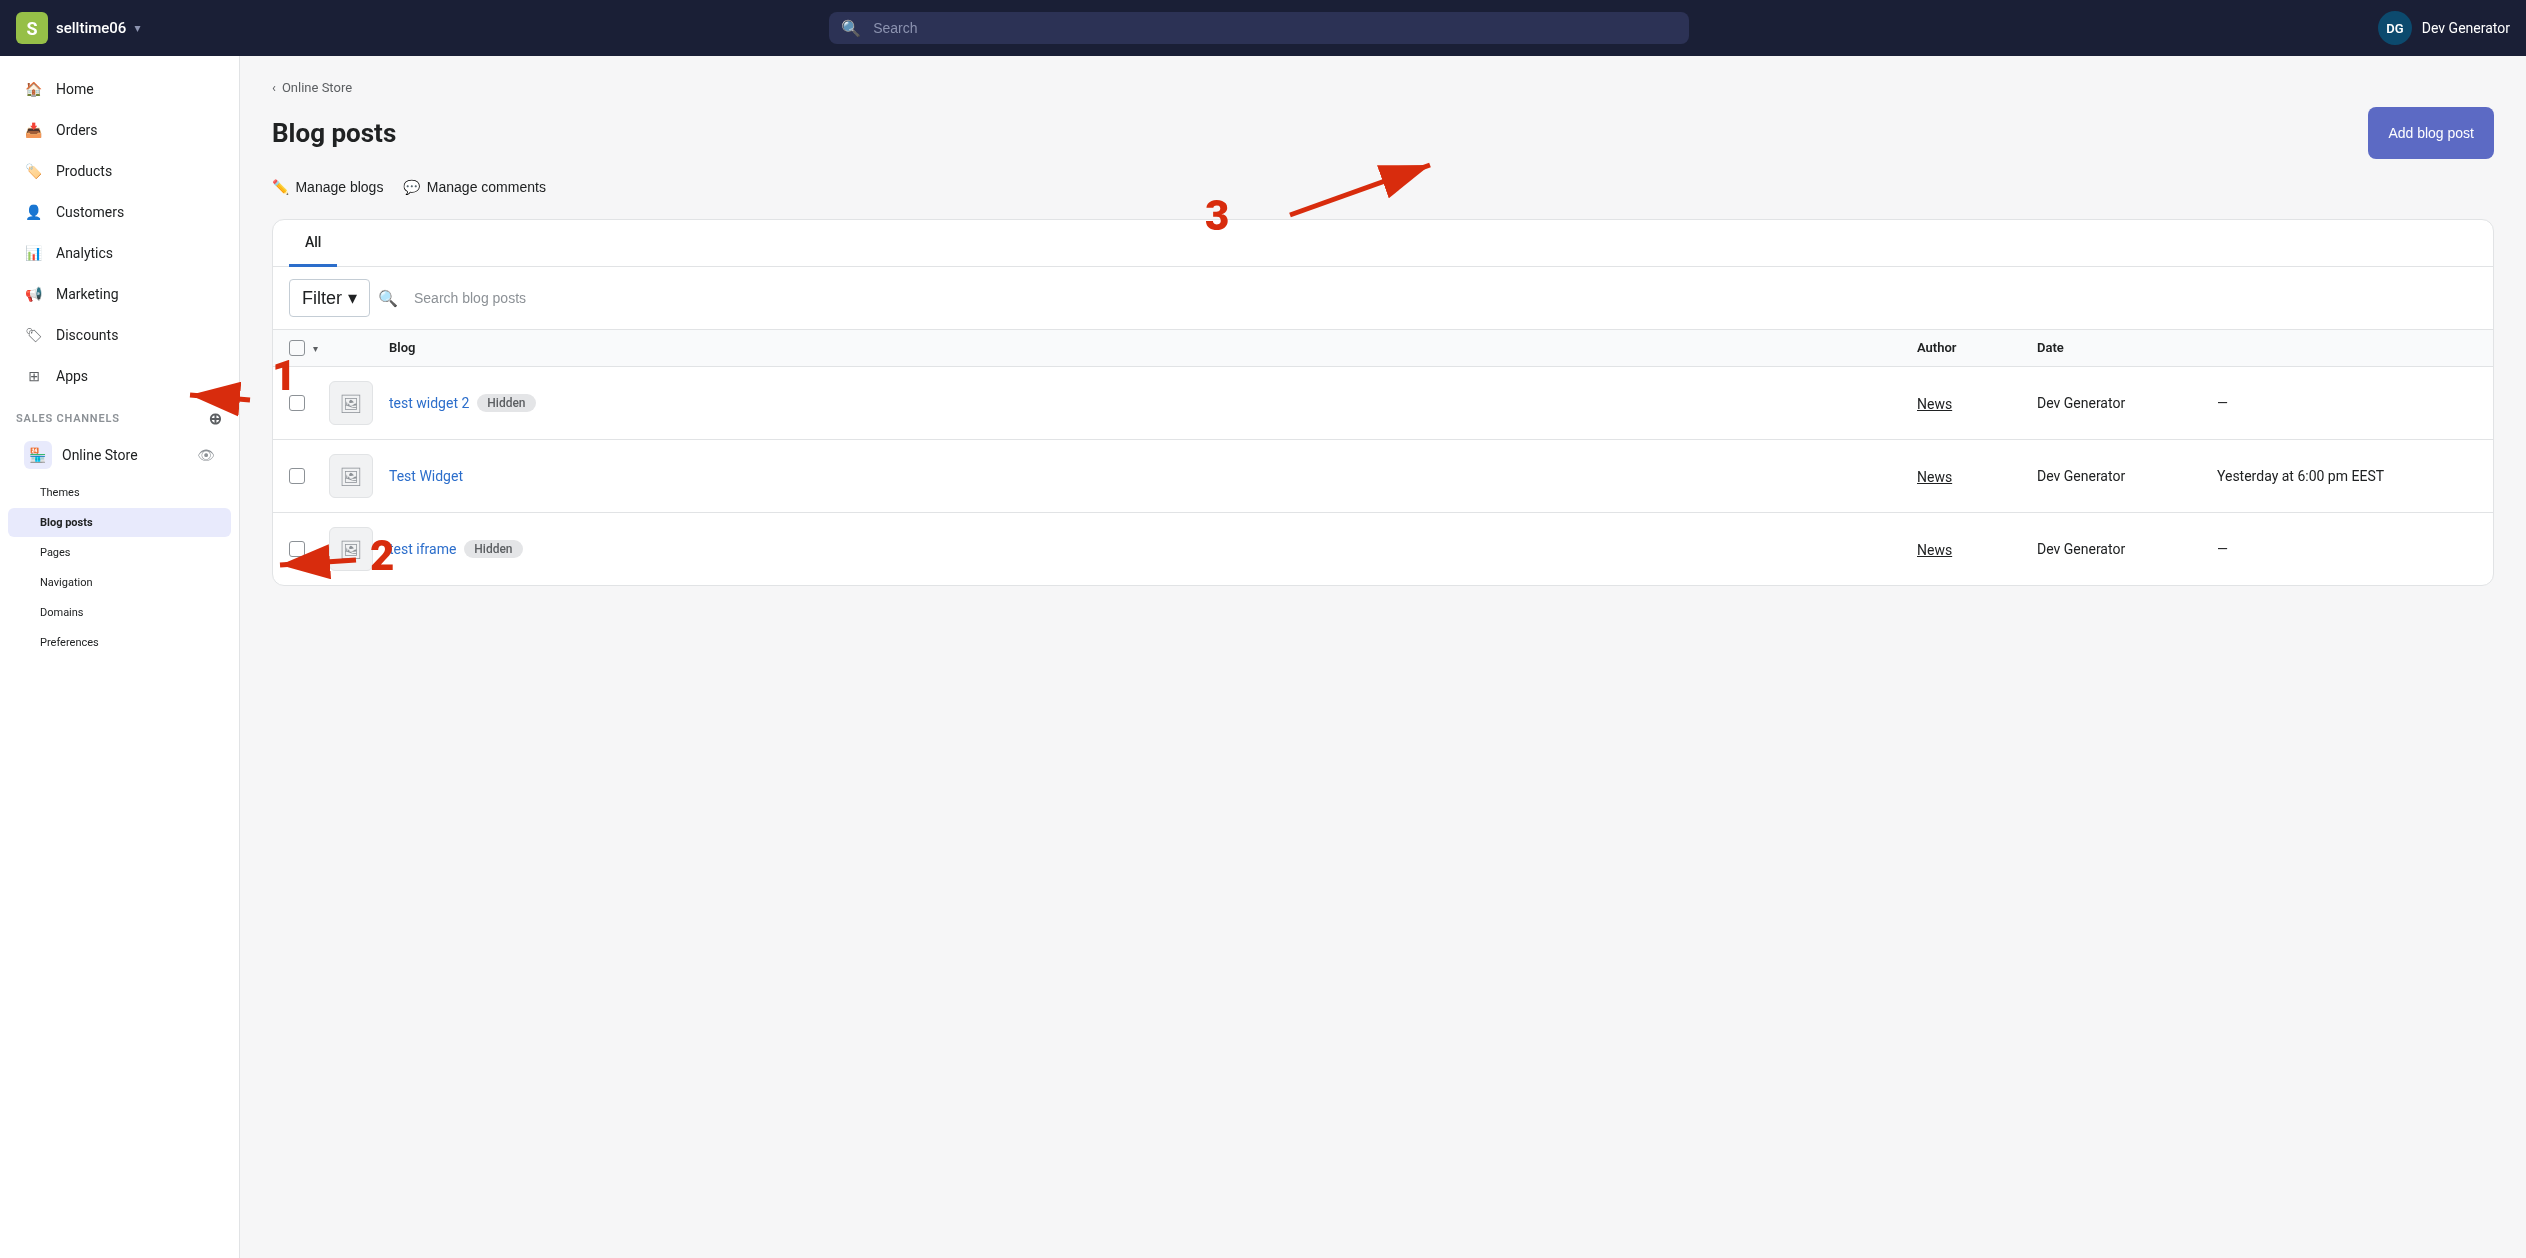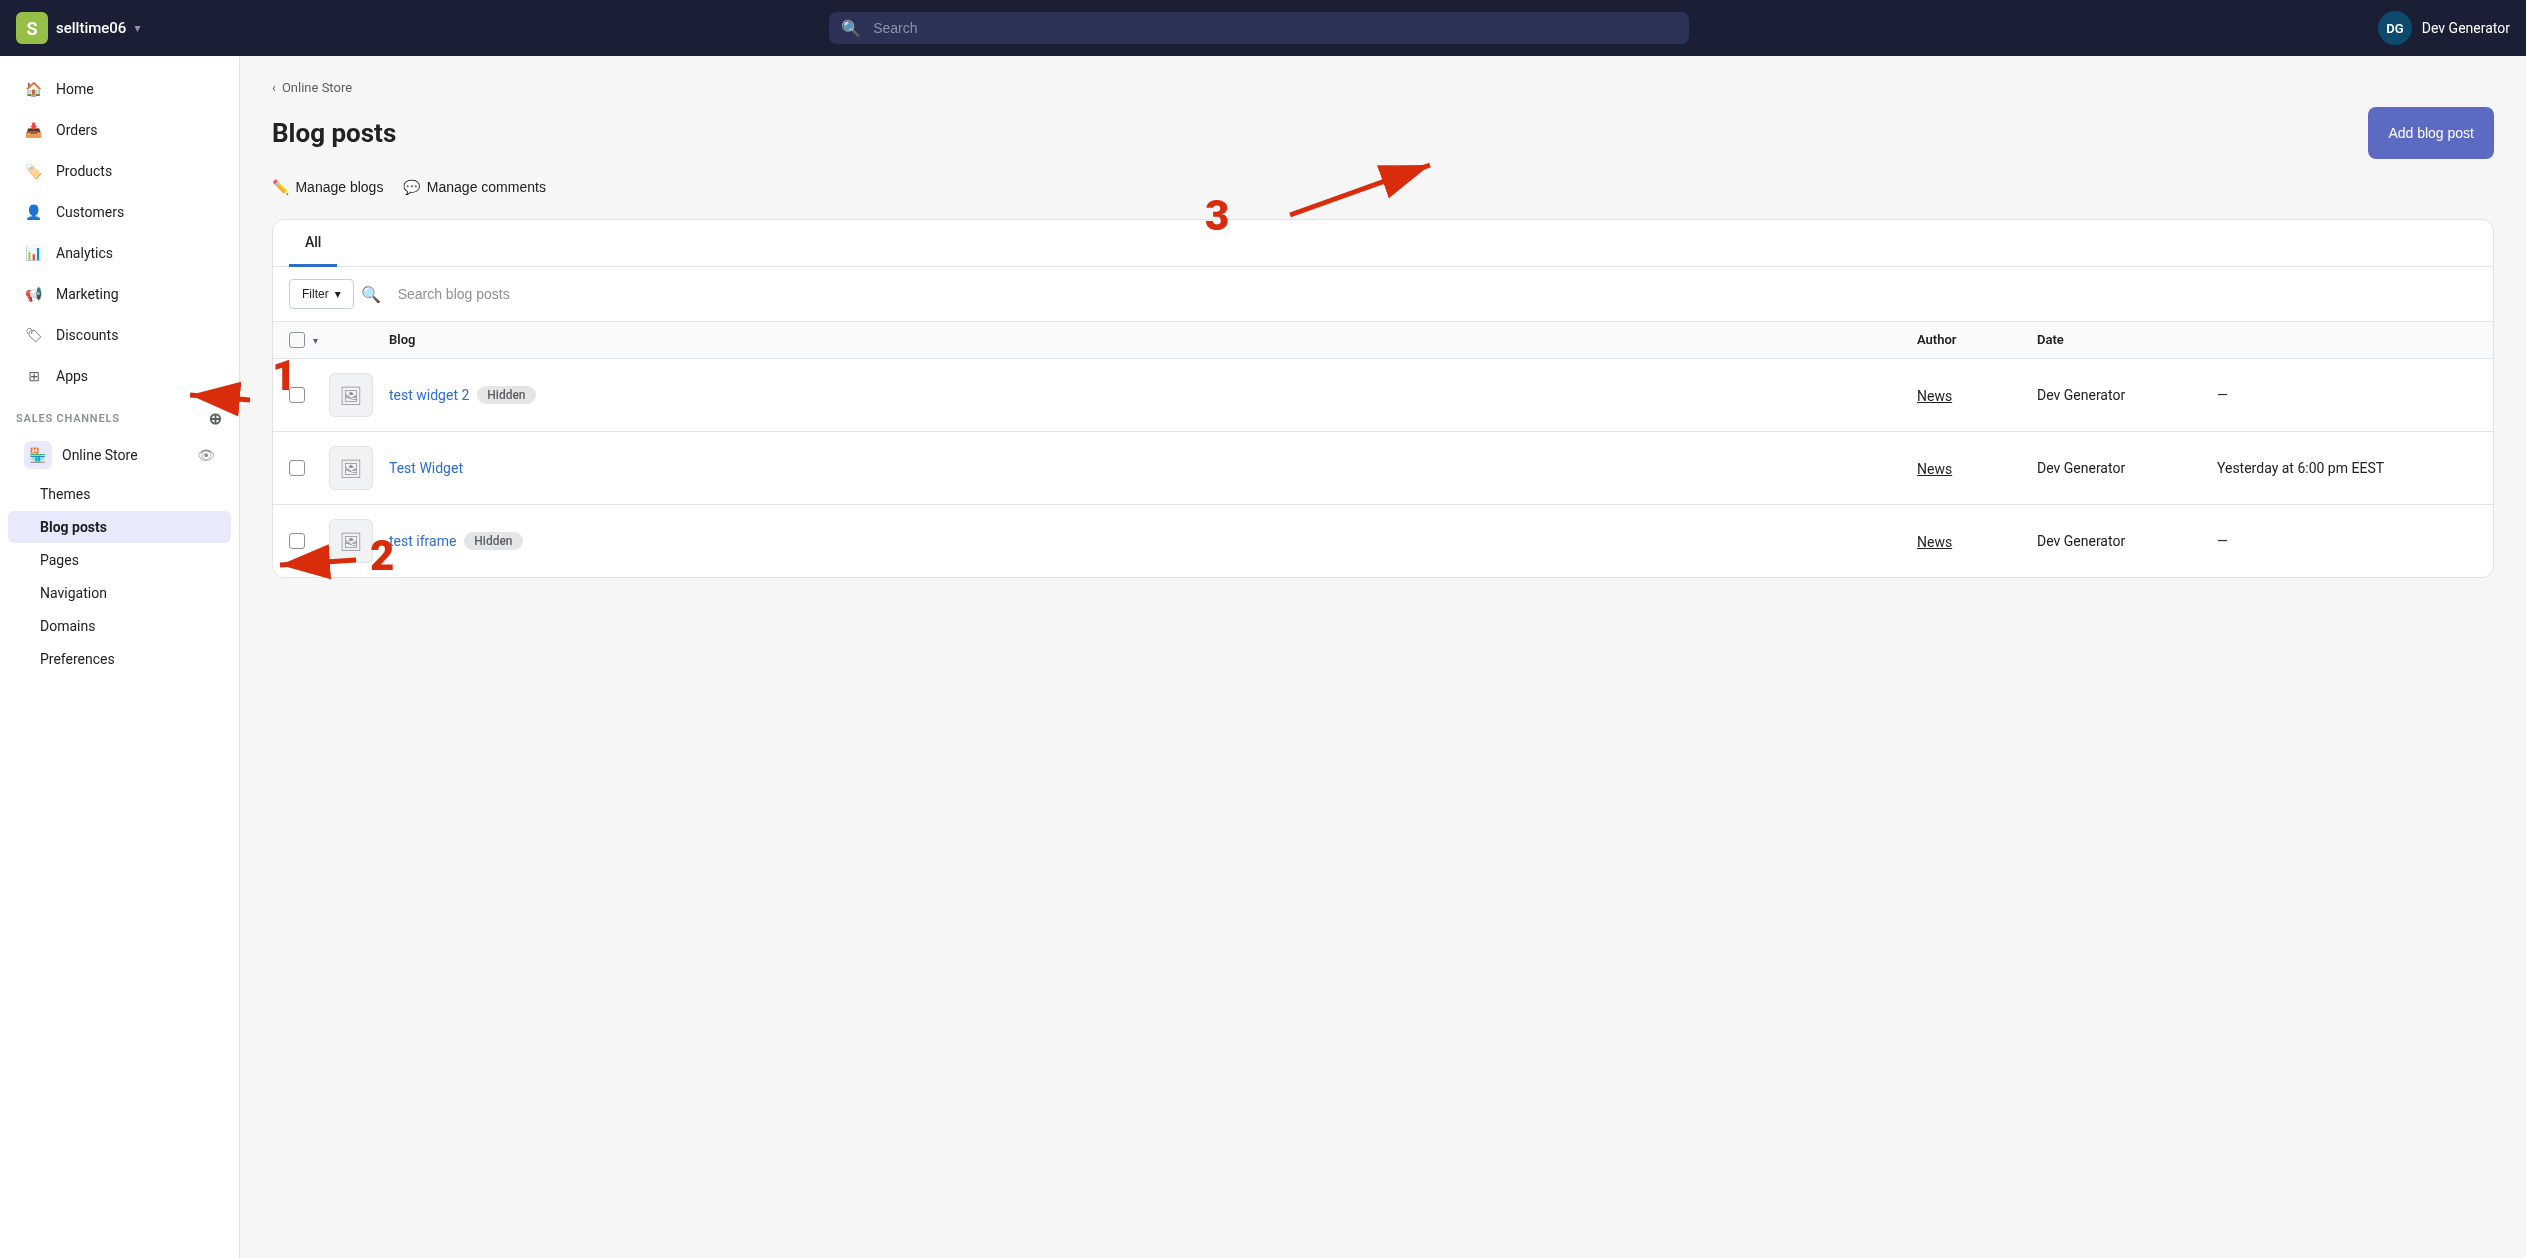--- a/index.html
+++ b/index.html
@@ -132,21 +132,21 @@
     }
     .sidebar-section-label .add-icon {
       color: #5c5f62;
       cursor: pointer;
       font-size: 16px;
     }
     .sidebar-sub-item {
       display: flex;
       align-items: center;
       padding: 8px 16px 8px 32px;
-      font-size: 14px;
+      font-size: 11px;
       color: #202223;
       cursor: pointer;
       border-radius: 6px;
       margin: 1px 8px;
     }
     .sidebar-sub-item.active { background: #e8eafc; font-weight: 700; color: #202223; }
     .sidebar-channel-item {
       display: flex;
       align-items: center;
       gap: 10px;
@@ -262,21 +262,21 @@
       border-bottom: 1px solid #e1e3e5;
     }
     .filter-btn {
       display: flex;
       align-items: center;
       gap: 6px;
       background: white;
       border: 1px solid #c4cdd5;
       border-radius: 4px;
       padding: 7px 12px;
-      font-size: 12px;
+      font-size: 18px;
       color: #202223;
       cursor: pointer;
     }
     .search-posts-input {
       flex: 1;
       border: none;
       outline: none;
       font-size: 14px;
       color: #a21caf;
       padding: 6px 8px;

